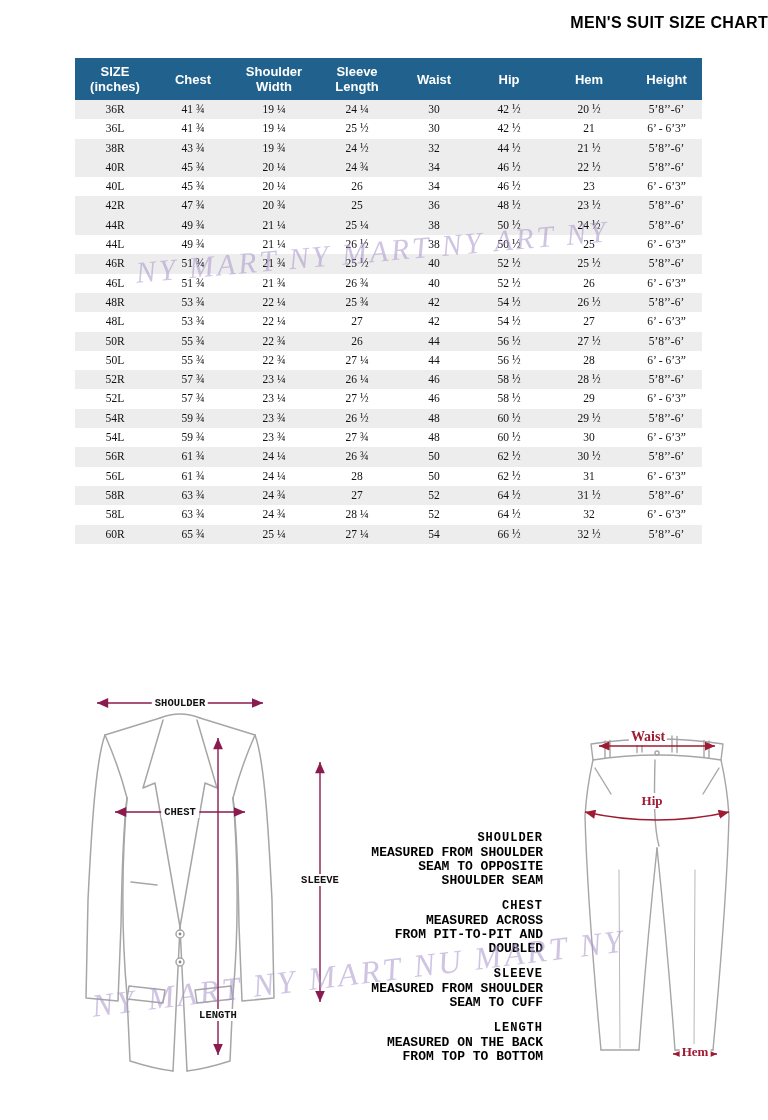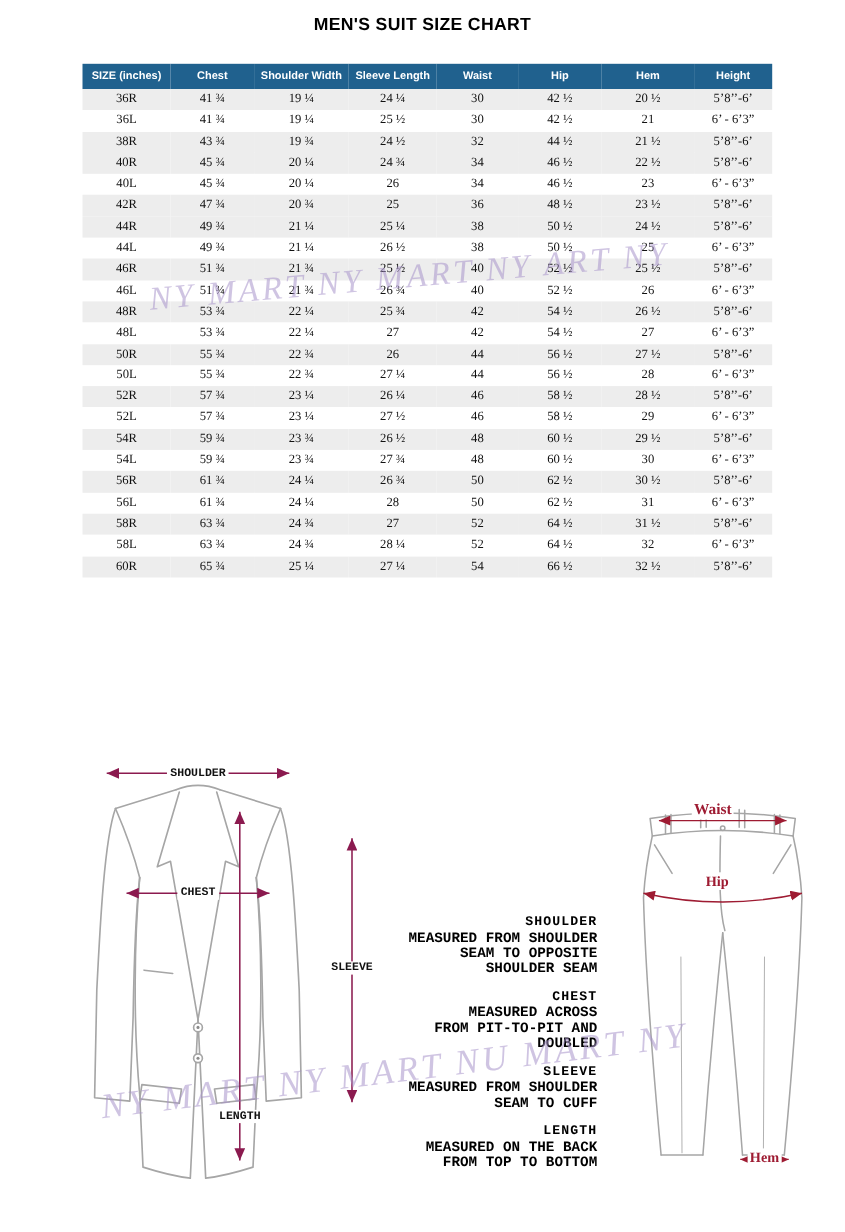--- a/index.html
+++ b/index.html
@@ -4,32 +4,32 @@
 <style>
   * { margin:0; padding:0; box-sizing:border-box; }
   html,body { background:#ffffff; }
   .page {
     position:relative; width:768px; height:1120px; margin:0 auto;
     background:#fff; overflow:hidden;
     font-family:"Liberation Sans", sans-serif; color:#000;
   }
   .title {
     position:absolute; top:14px; left:0; width:100%;
-    text-align:center; font-size:16px; font-weight:bold; letter-spacing:.3px;
+    text-align:right; font-size:16px; font-weight:bold; letter-spacing:.3px;
   }
   
   table.size-chart {
     position:absolute; left:75px; top:58px; width:627px;
     border-collapse:collapse; table-layout:fixed;
     font-family:"Liberation Serif", serif;
   }
   .size-chart thead th {
     background:#20618e; color:#fff;
     font-family:"Liberation Sans", sans-serif;
-    font-weight:bold; font-size:10px; padding:6px 2px; text-align:center;
+    font-weight:bold; font-size:13px; padding:6px 2px; text-align:center;
   }
   .size-chart tbody td {
     font-size:11.5px; color:#111; text-align:center;
     padding:3px 2px; line-height:13.3px; white-space:nowrap;
   }
   .size-chart tbody tr.odd { background:#ededed; }
   
   .watermark {
     position:absolute; pointer-events:none;
     font-family:"Liberation Serif", serif; font-style:italic;

